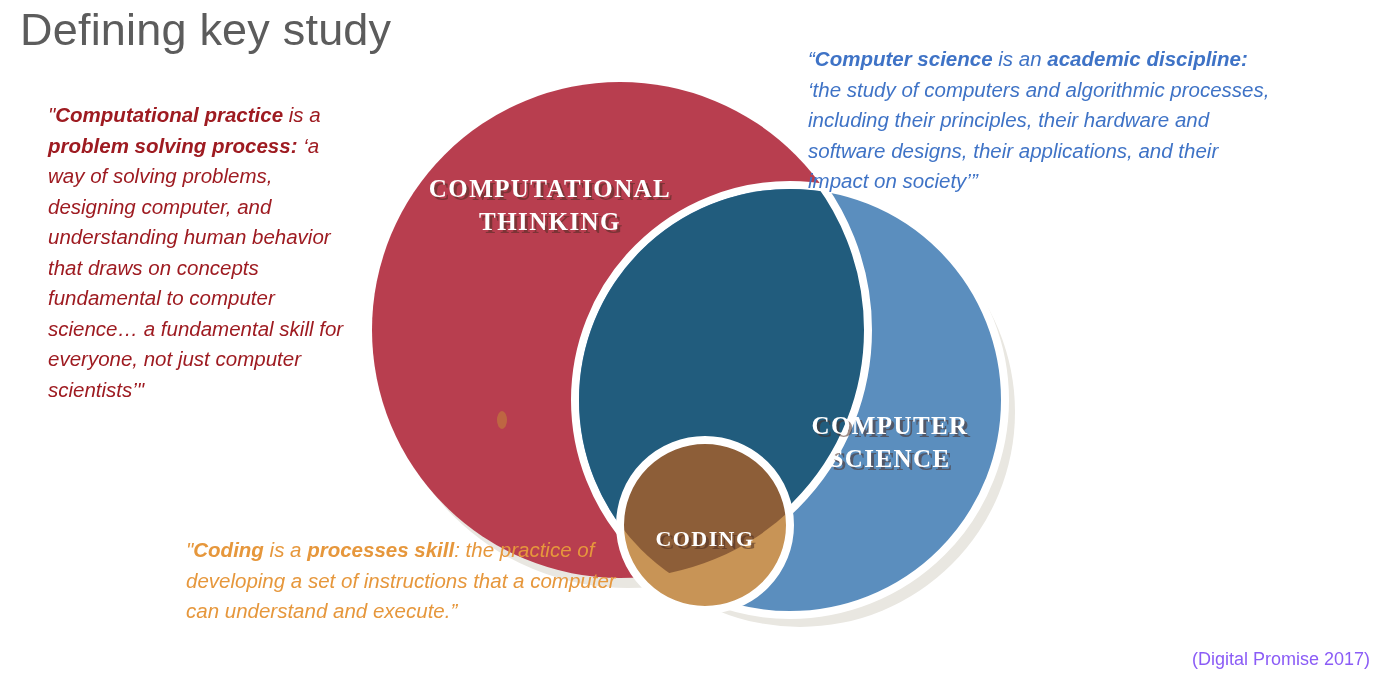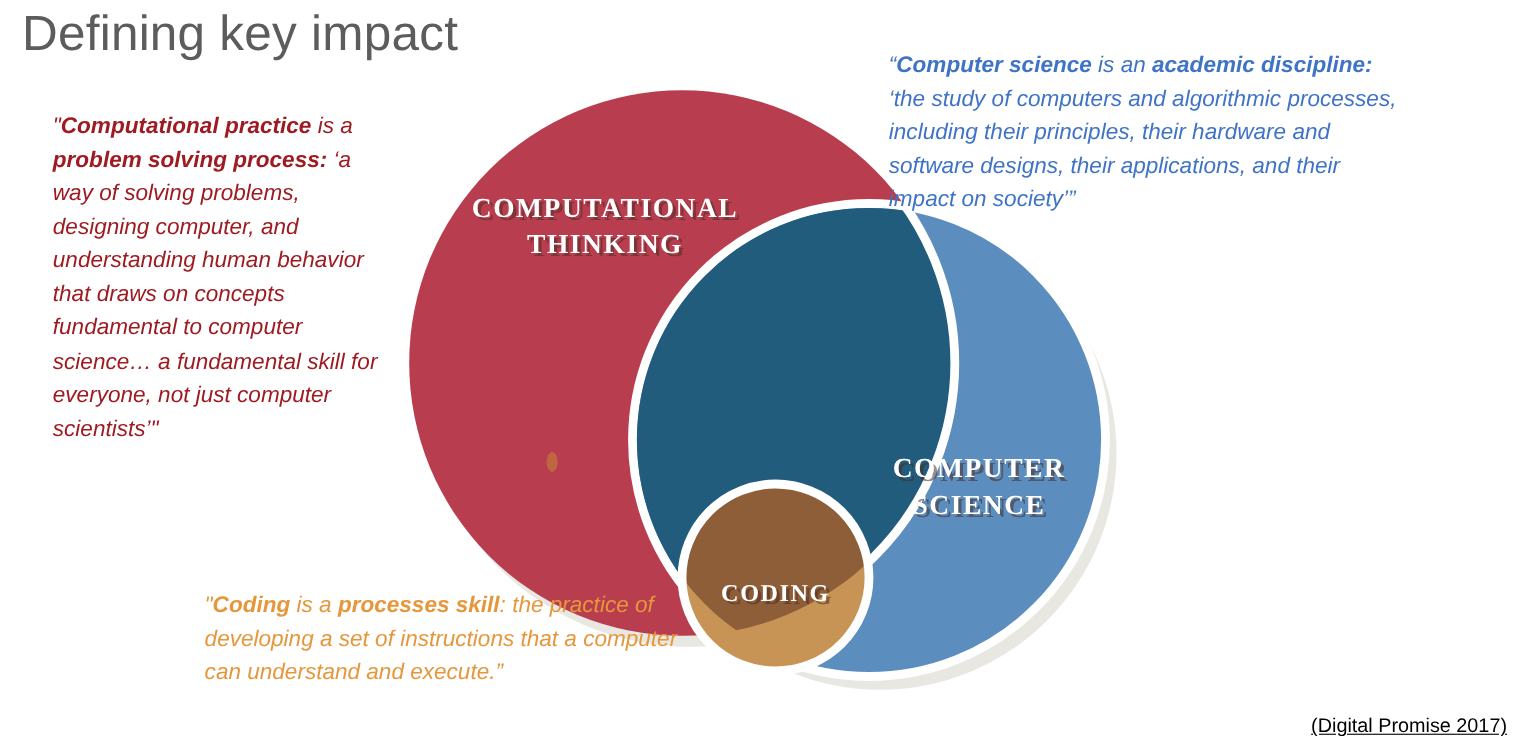--- a/index.html
+++ b/index.html
@@ -107,33 +107,32 @@
     position: absolute;
     right: 14px;
     bottom: 4px;
     text-align: right;
     font-size: 18px;
     line-height: 26px;
     color: #edab4b;
   }
   #citations a,
   #citations .cite-link {
-    color: #000000;
-    text-decoration: underline;
+    color: #8b5cf6;
     text-underline-offset: 2px;
     display: block;
     cursor: pointer;
   }
 </style>
 </head>
 <body>
 
 <div id="slide">
 
-  <div id="page-title">Defining key impact</div>
+  <div id="page-title">Defining key study</div>
 
   <div id="venn">
     <svg viewBox="0 0 720 621" xmlns="http://www.w3.org/2000/svg">
       <defs>
 
         <clipPath id="clip-red">
           <circle cx="290" cy="275" r="248"></circle>
         </clipPath>
 
         <clipPath id="clip-blue">

